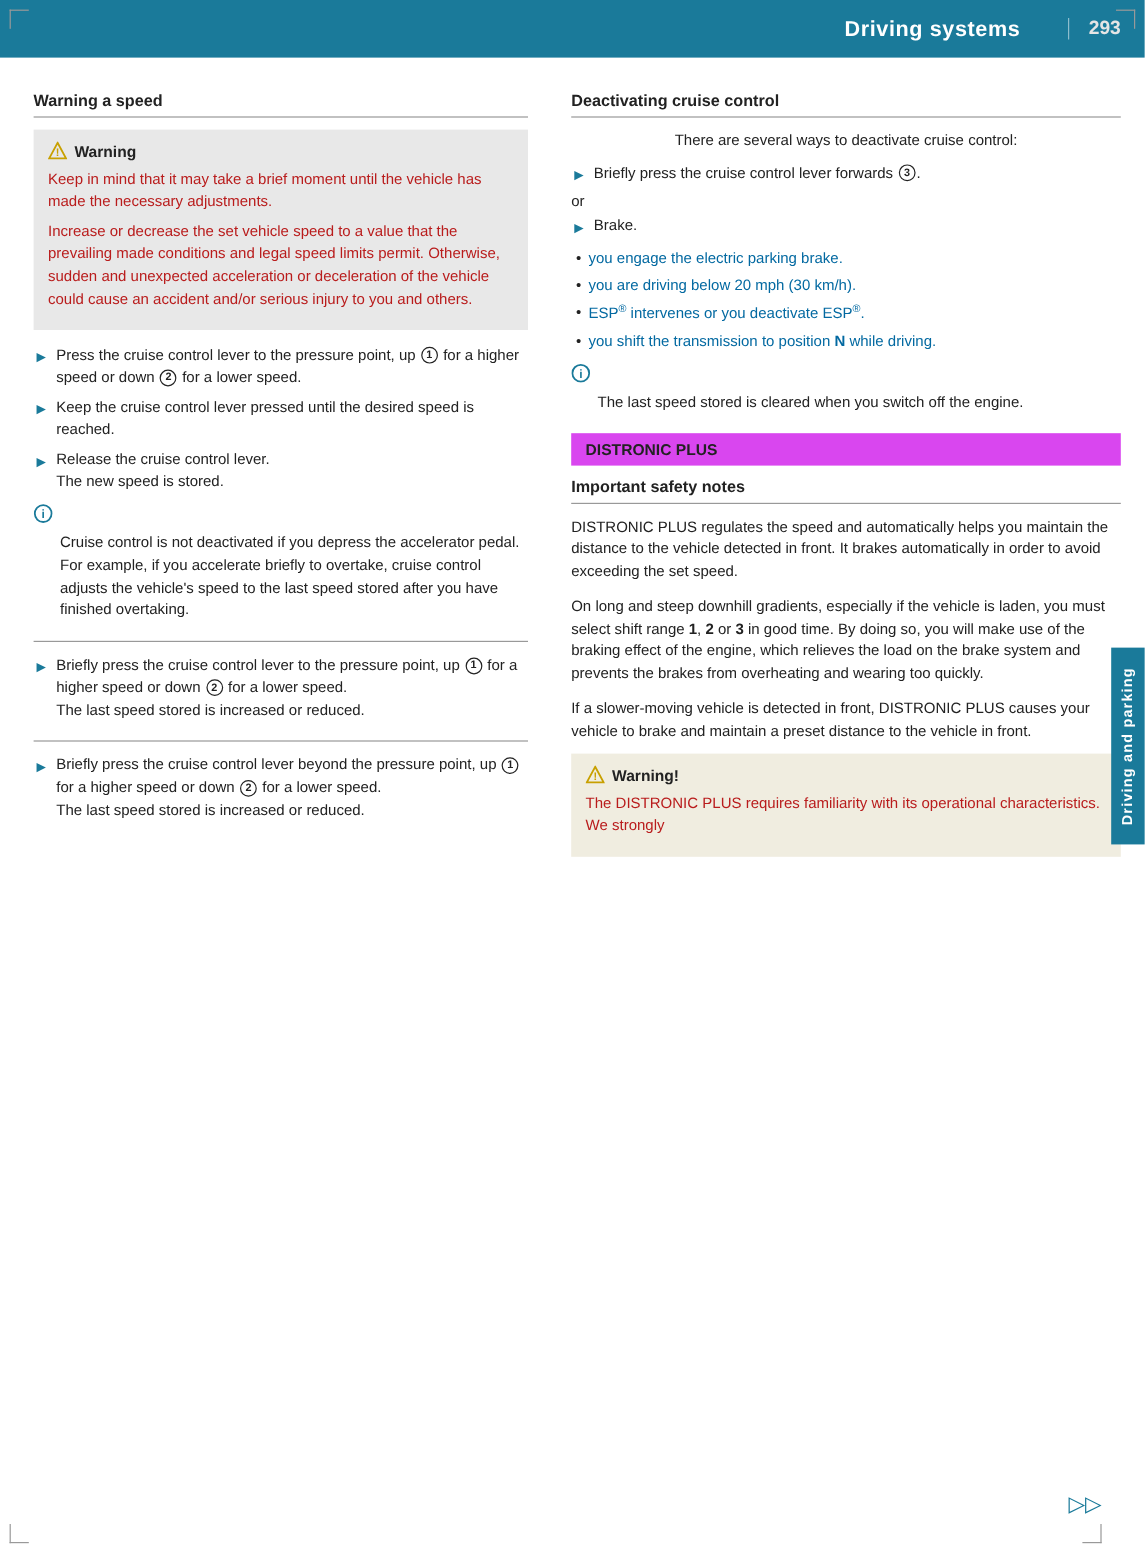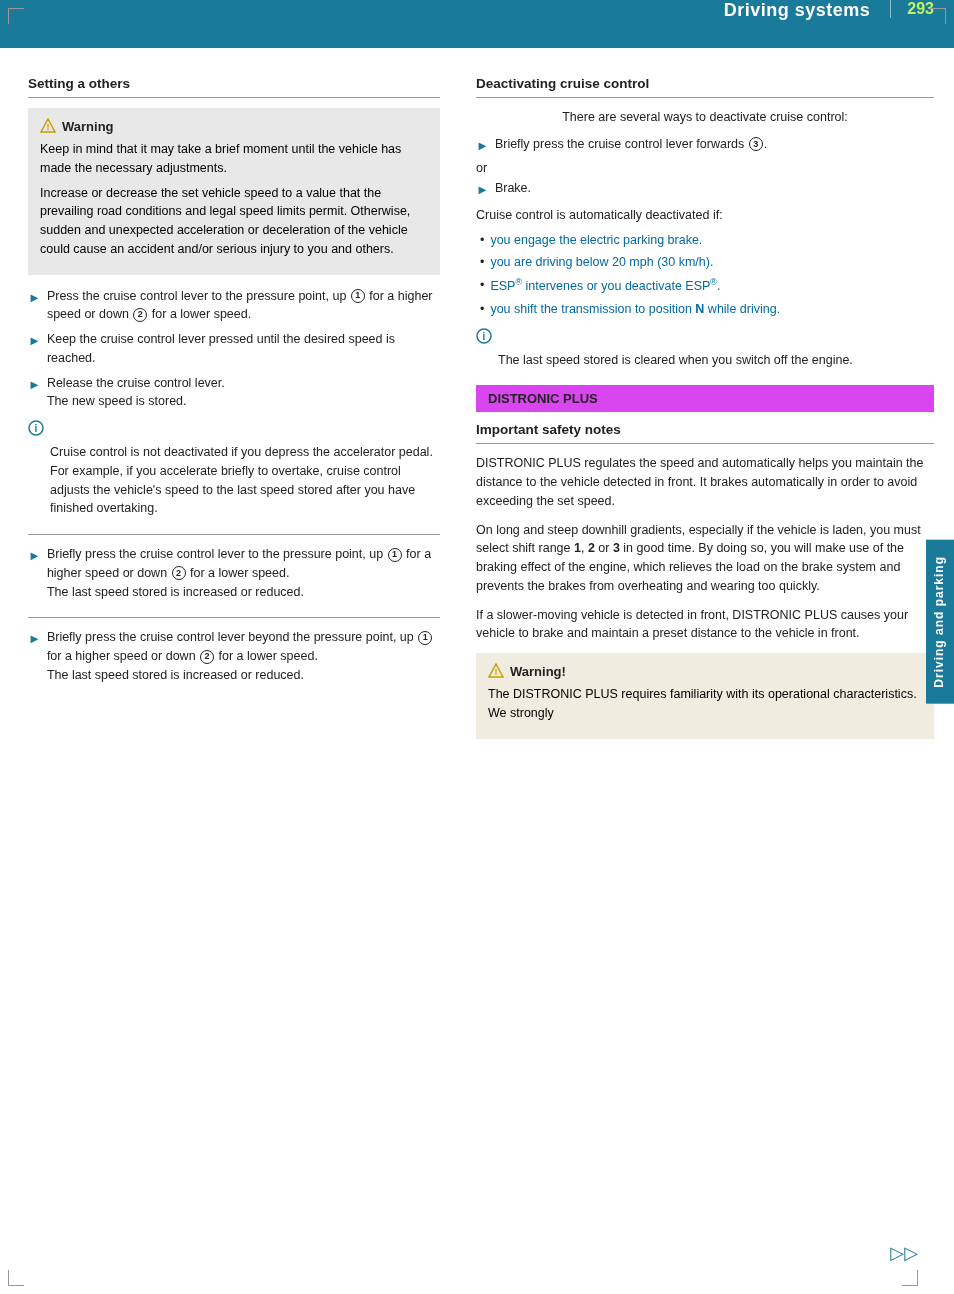--- a/index.html
+++ b/index.html
@@ -11,32 +11,33 @@
       width: 954px;
       min-height: 1294px;
       position: relative;
     }
 
     
     .header-bar {
       background: #1a7a9a;
       height: 48px;
       display: flex;
-      align-items: flex-start;
+      align-items: center;
       justify-content: flex-end;
       padding-right: 20px;
+      gap: 20px;
     }
     .header-title {
       color: #fff;
       font-size: 18px;
       font-weight: bold;
       letter-spacing: 0.5px;
     }
     .header-page {
-      color: #bef264;
+      color: #e5e5e5;
       font-size: 16px;
       font-weight: bold;
       margin-left: 20px;
       padding-left: 16px;
       border-left: 1px solid rgba(255,255,255,0.5);
     }
 
     
     .side-tab {
       position: absolute;
@@ -112,21 +113,21 @@
       align-items: center;
       justify-content: center;
     }
     .warning-icon svg {
       width: 16px;
       height: 16px;
     }
     .warning-text {
       font-size: 12.5px;
       line-height: 1.5;
-      color: #000000;
+      color: #b91c1c;
       margin-bottom: 6px;
     }
 
     
     .info-box {
       display: flex;
       gap: 6px;
       margin-bottom: 10px;
       margin-top: 8px;
     }
@@ -267,35 +268,35 @@
   <span class="header-page">293</span>
 </div>
 
 <div class="side-tab">Driving and parking</div>
 
 <div class="content-area">
 
   <div class="left-col">
 
     <div>
-      <div class="section-heading">Setting a others</div>
+      <div class="section-heading">Warning a speed</div>
       <hr class="section-divider">
 
       <div class="warning-box">
         <div class="warning-title">
           <span class="warning-icon">
             <svg viewBox="0 0 16 16" fill="none">
               <polygon points="8,1 15,14 1,14" stroke="#c8a000" stroke-width="1.5" fill="none"></polygon>
               <text x="8" y="12" text-anchor="middle" font-size="9" font-weight="bold" fill="#c8a000">!</text>
             </svg>
           </span>
           <span>Warning</span>
         </div>
         <p class="warning-text">Keep in mind that it may take a brief moment until the vehicle has made the necessary adjustments.</p>
-        <p class="warning-text">Increase or decrease the set vehicle speed to a value that the prevailing road conditions and legal speed limits permit. Otherwise, sudden and unexpected acceleration or deceleration of the vehicle could cause an accident and/or serious injury to you and others.</p>
+        <p class="warning-text">Increase or decrease the set vehicle speed to a value that the prevailing made conditions and legal speed limits permit. Otherwise, sudden and unexpected acceleration or deceleration of the vehicle could cause an accident and/or serious injury to you and others.</p>
       </div>
 
       <div class="bullet-item">
         <span class="bullet-arrow">►</span>
         <span class="bullet-text">Press the cruise control lever to the pressure point, up <span class="circle-num">1</span> for a higher speed or down <span class="circle-num">2</span> for a lower speed.</span>
       </div>
       <div class="bullet-item">
         <span class="bullet-arrow">►</span>
         <span class="bullet-text">Keep the cruise control lever pressed until the desired speed is reached.</span>
       </div>
@@ -346,21 +347,20 @@
         <span class="bullet-text">Briefly press the cruise control lever forwards <span class="circle-num">3</span>.</span>
       </div>
 
       <p class="or-text">or</p>
 
       <div class="bullet-item">
         <span class="bullet-arrow">►</span>
         <span class="bullet-text">Brake.</span>
       </div>
 
-      <p style="font-size:12.5px; line-height:1.5; margin-bottom:6px; margin-top:4px;">Cruise control is automatically deactivated if:</p>
 
       <div class="dot-item">
         <span class="dot-marker">•</span>
         <span class="dot-text">you engage the electric parking brake.</span>
       </div>
       <div class="dot-item">
         <span class="dot-marker">•</span>
         <span class="dot-text">you are driving below 20 mph (30 km/h).</span>
       </div>
       <div class="dot-item">

